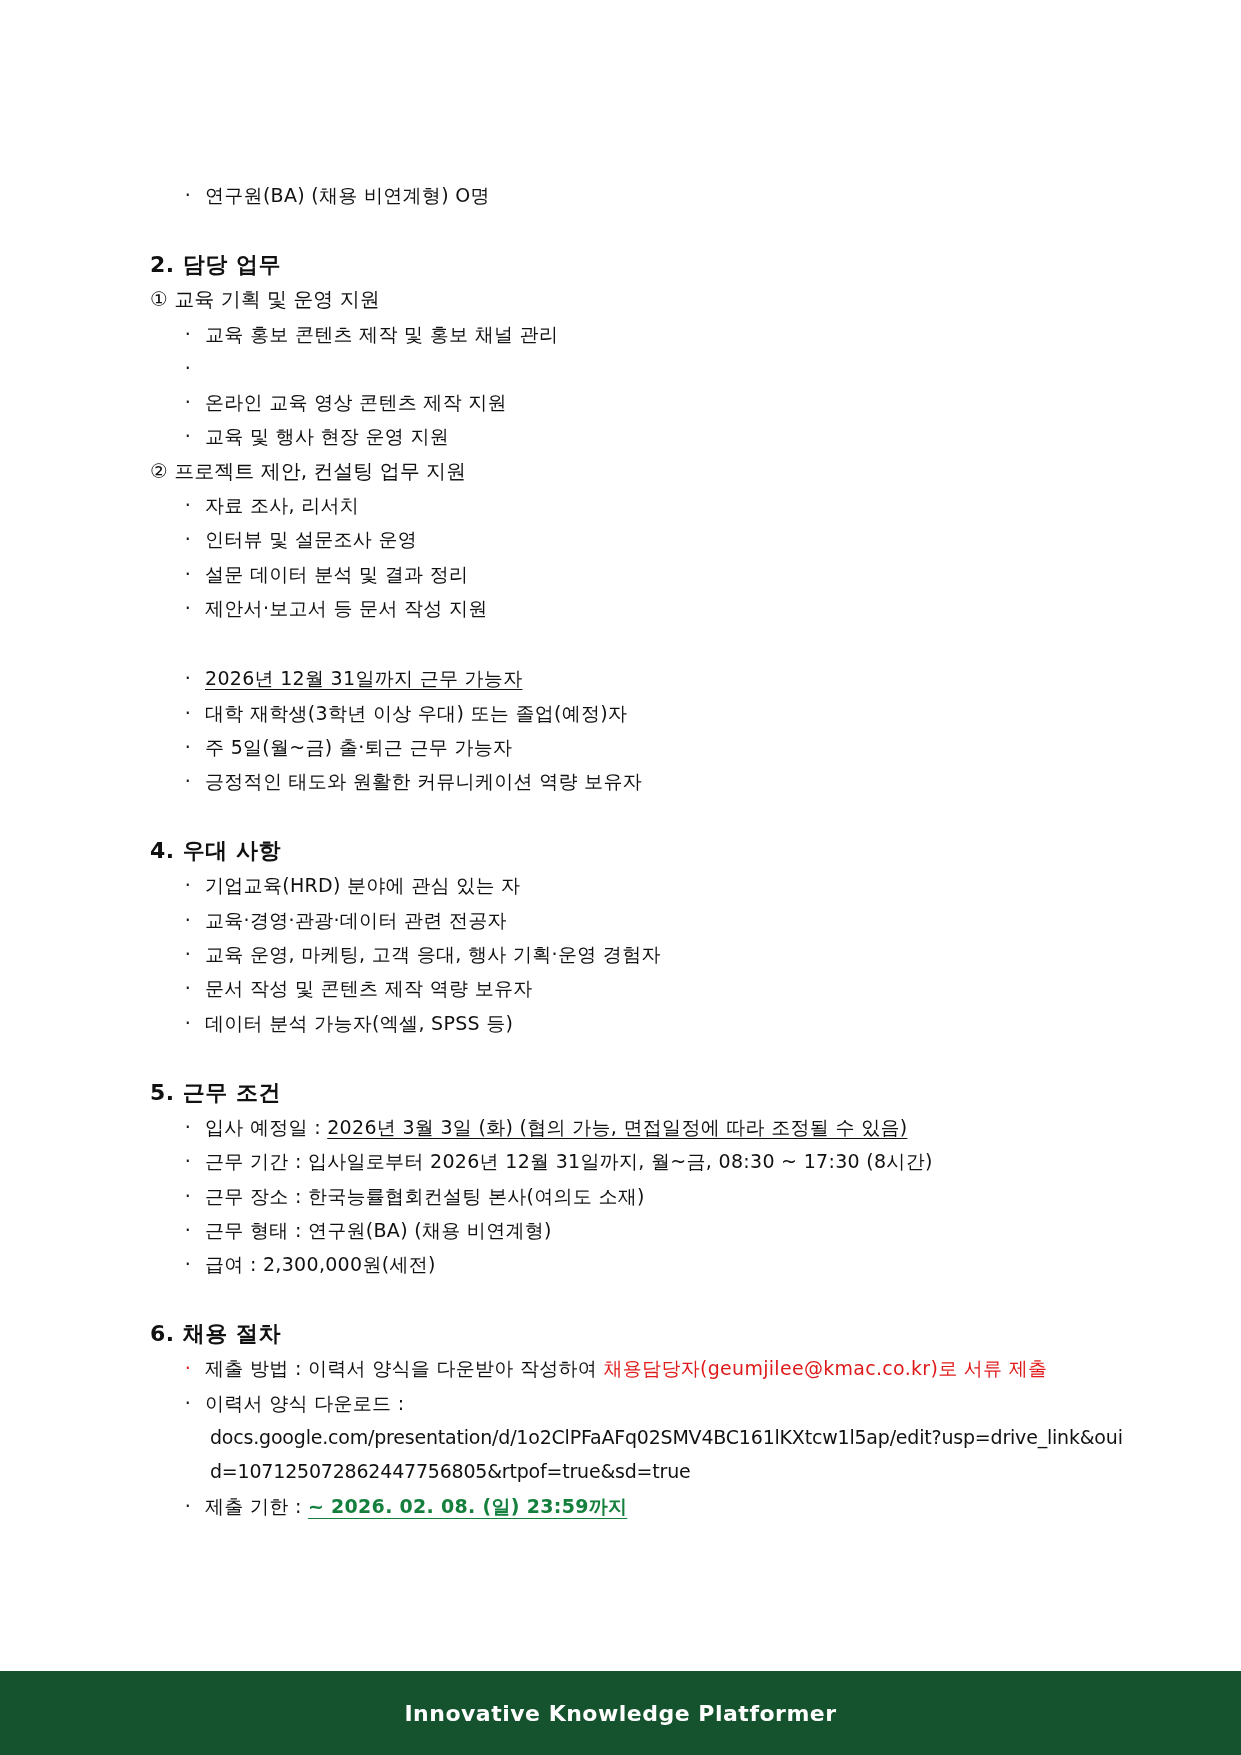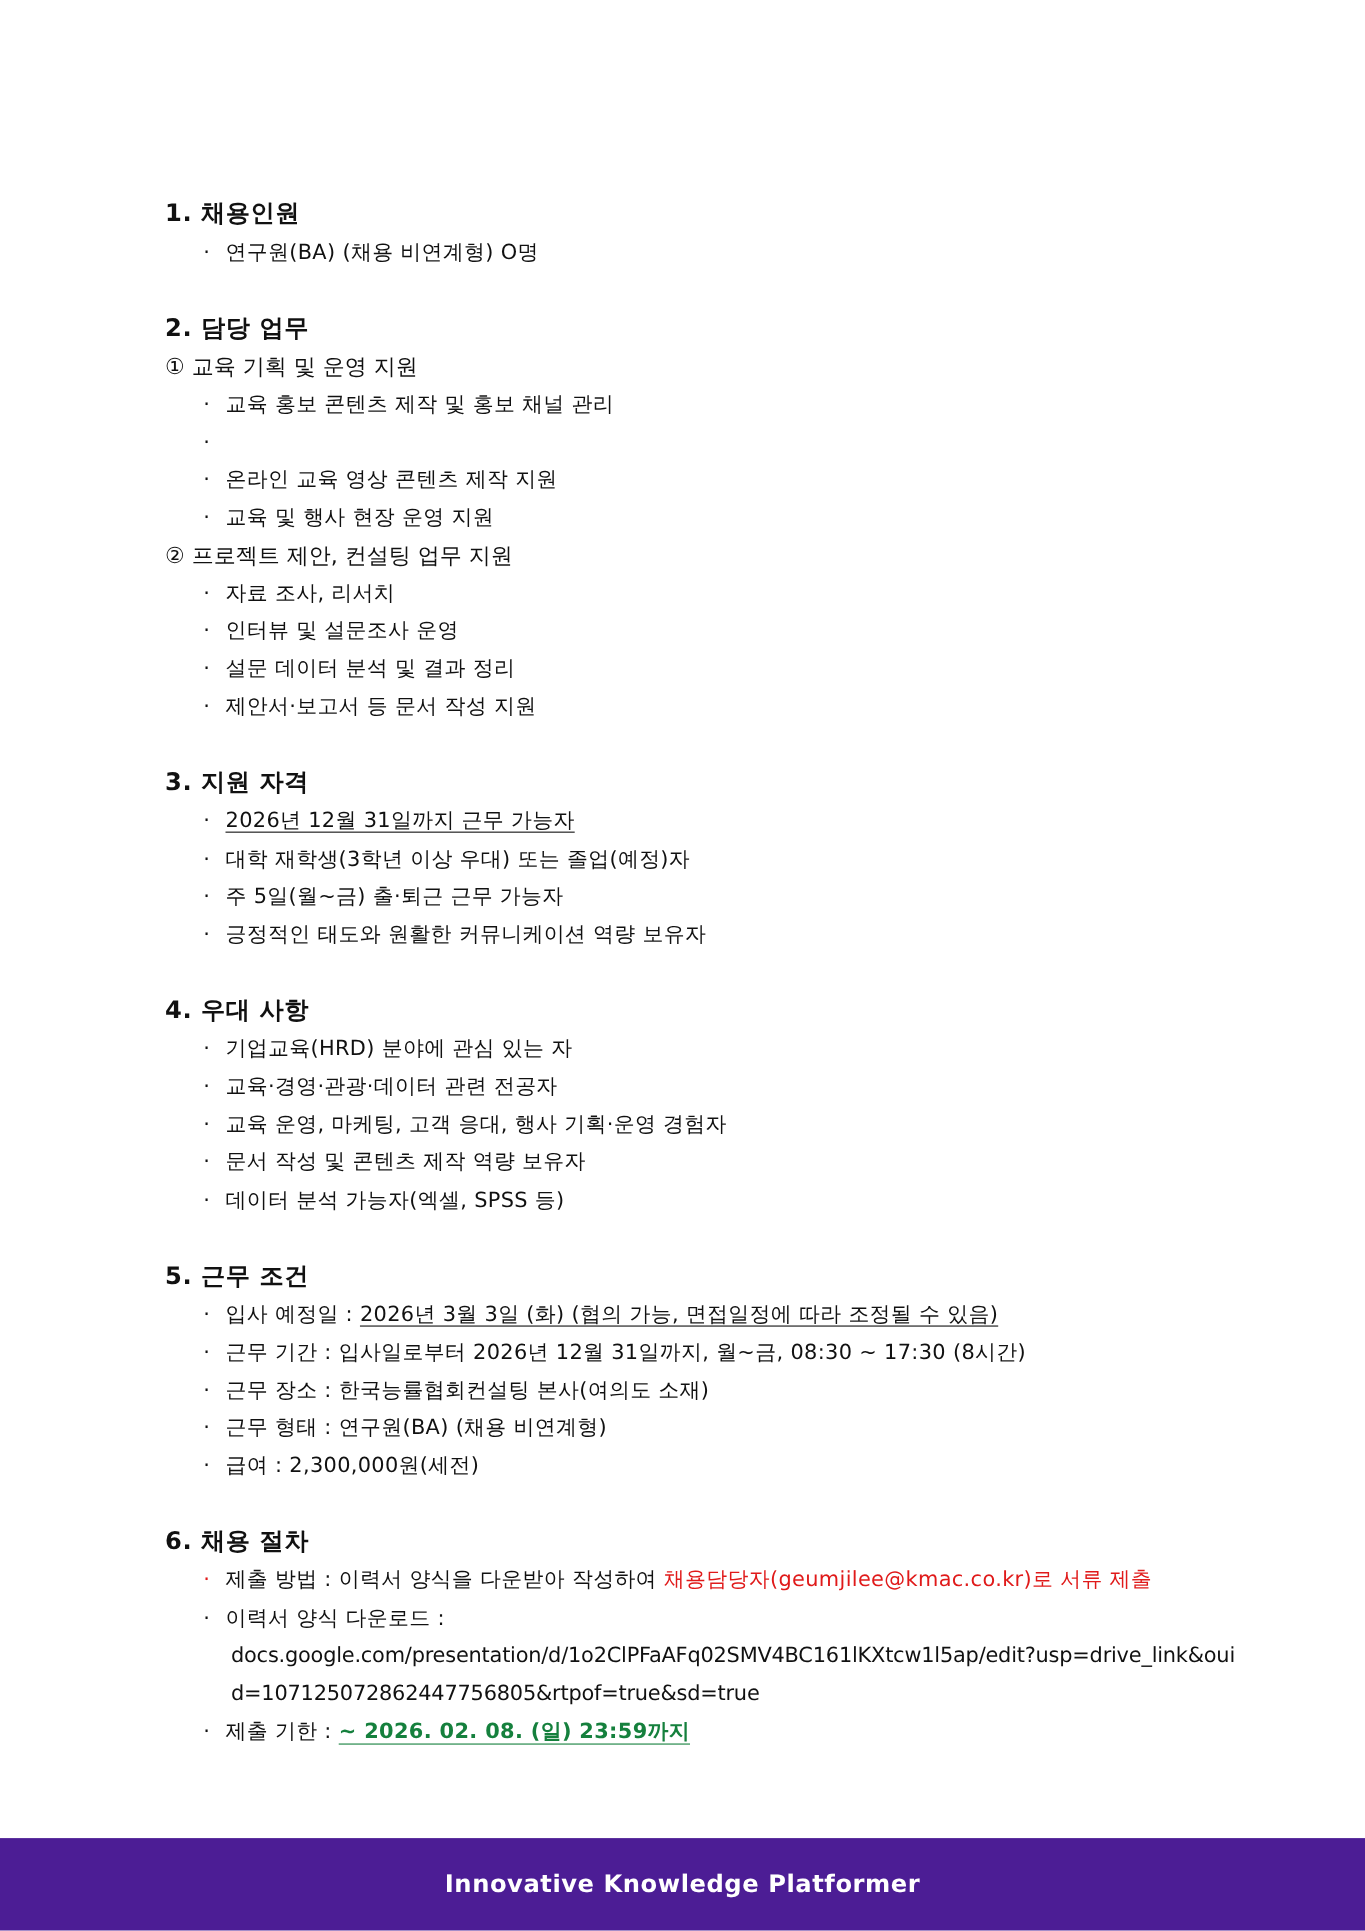--- a/index.html
+++ b/index.html
@@ -27,33 +27,32 @@
     .gap { height: 36px; }
     .u { text-decoration: underline; text-underline-offset: 4px; }
     .red-bold { color: #e01a1a; font-weight: normal; }
     .red-u { color: #15803d; font-weight: bold; text-decoration: underline; text-underline-offset: 5px; }
     .url-line {
       padding-left: 60px; font-size: 19px; line-height: 34.3px; height: 34.3px;
       white-space: nowrap; letter-spacing: -0.2px;
     }
     .footer {
       position: absolute; left: 0; top: 1671px; width: 1241px; height: 84px;
-      background: #4c1d95; display: flex; align-items: center; justify-content: center;
+      background: #14532d; display: flex; align-items: center; justify-content: center;
     }
     .footer-text {
       color: #ffffff; font-family: "DejaVu Sans", sans-serif; font-size: 22px;
       font-weight: bold; letter-spacing: 0.5px;
     }
   </style>
 </head>
 <body>
 
 <div class="content">
 
-  <h2 class="section-title">1. 채용인원</h2>
   <div class="bullet">
     <span class="dot">·</span>
     <span>연구원(BA) (채용 비연계형) O명</span>
   </div>
 
   <div class="gap"></div>
 
   <h2 class="section-title">2. 담당 업무</h2>
   <div class="sub-title">① 교육 기획 및 운영 지원</div>
   <div class="bullet"><span class="dot">·</span><span>교육 홍보 콘텐츠 제작 및 홍보 채널 관리</span></div>
@@ -61,21 +60,20 @@
   <div class="bullet"><span class="dot">·</span><span>온라인 교육 영상 콘텐츠 제작 지원</span></div>
   <div class="bullet"><span class="dot">·</span><span>교육 및 행사 현장 운영 지원</span></div>
   <div class="sub-title">② 프로젝트 제안, 컨설팅 업무 지원</div>
   <div class="bullet"><span class="dot">·</span><span>자료 조사, 리서치</span></div>
   <div class="bullet"><span class="dot">·</span><span>인터뷰 및 설문조사 운영</span></div>
   <div class="bullet"><span class="dot">·</span><span>설문 데이터 분석 및 결과 정리</span></div>
   <div class="bullet"><span class="dot">·</span><span>제안서·보고서 등 문서 작성 지원</span></div>
 
   <div class="gap"></div>
 
-  <h2 class="section-title">3. 지원 자격</h2>
   <div class="bullet"><span class="dot">·</span><span class="u">2026년 12월 31일까지 근무 가능자 </span></div>
   <div class="bullet"><span class="dot">·</span><span>대학 재학생(3학년 이상 우대) 또는 졸업(예정)자</span></div>
   <div class="bullet"><span class="dot">·</span><span>주 5일(월~금) 출·퇴근 근무 가능자</span></div>
   <div class="bullet"><span class="dot">·</span><span>긍정적인 태도와 원활한 커뮤니케이션 역량 보유자</span></div>
 
   <div class="gap"></div>
 
   <h2 class="section-title">4. 우대 사항</h2>
   <div class="bullet"><span class="dot">·</span><span>기업교육(HRD) 분야에 관심 있는 자</span></div>
   <div class="bullet"><span class="dot">·</span><span>교육·경영·관광·데이터 관련 전공자</span></div>

